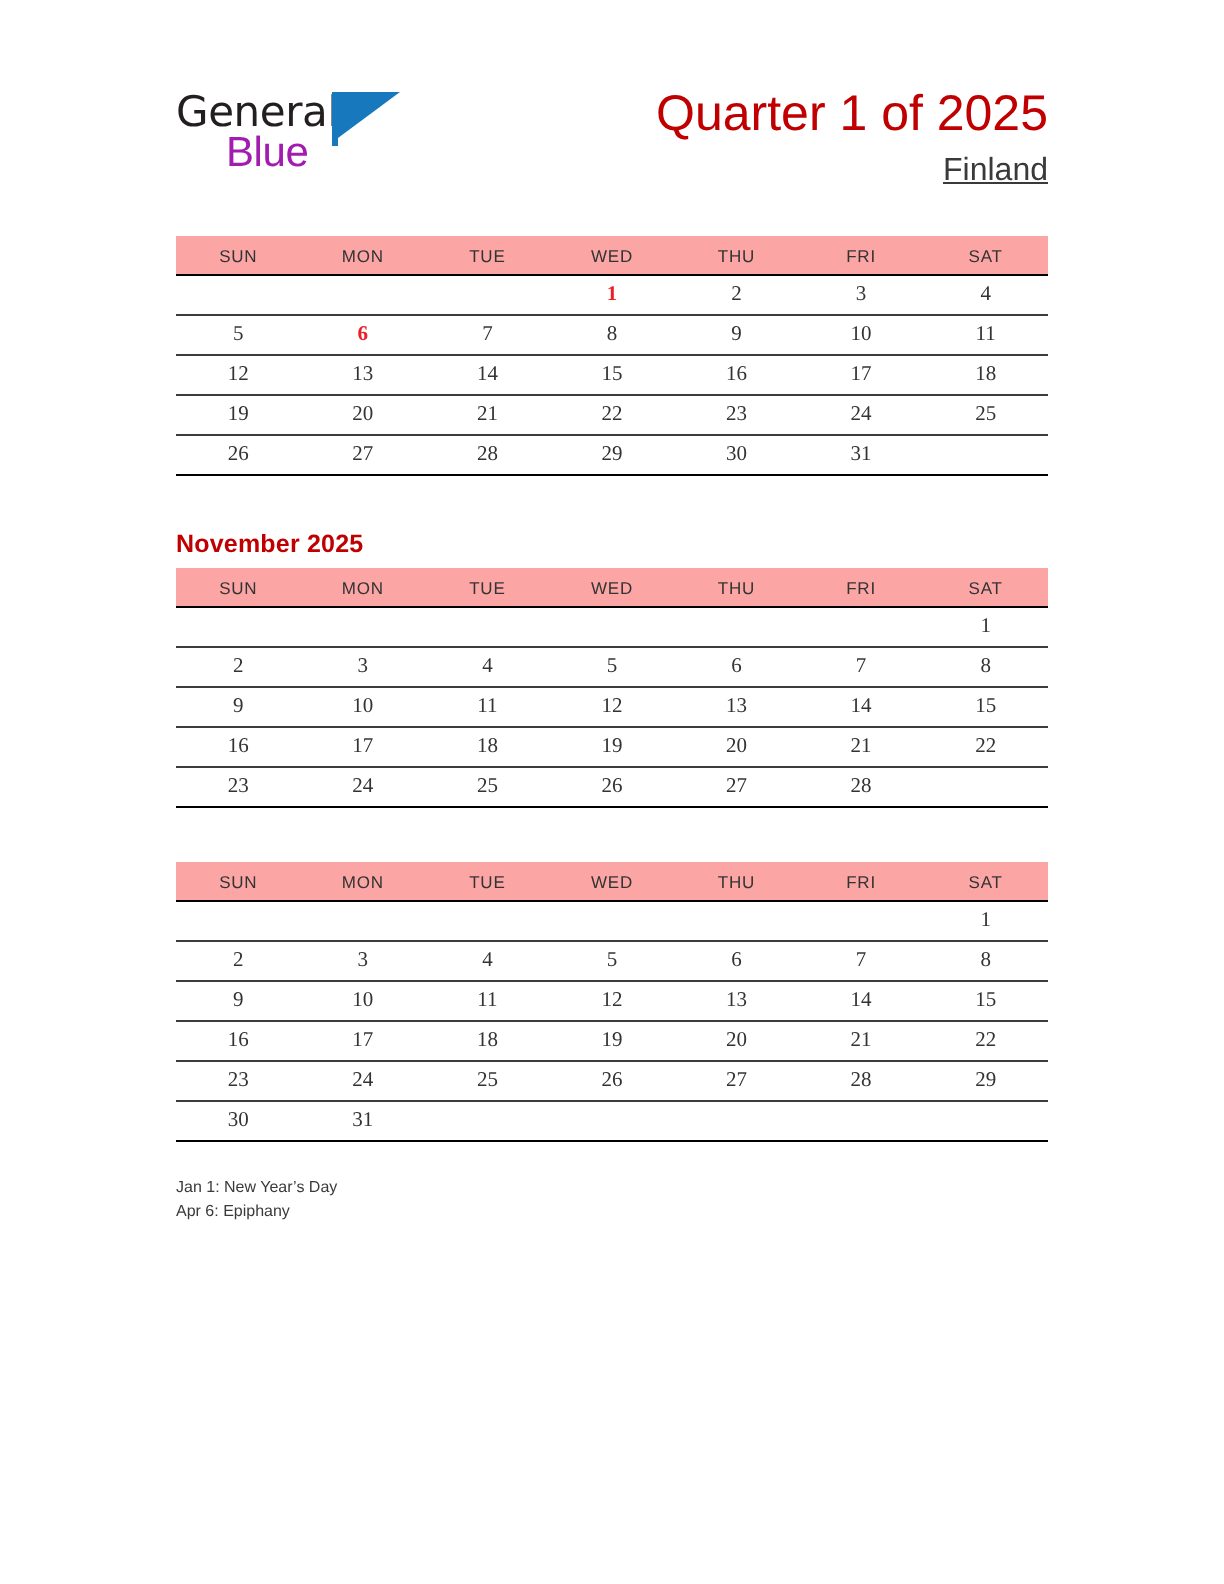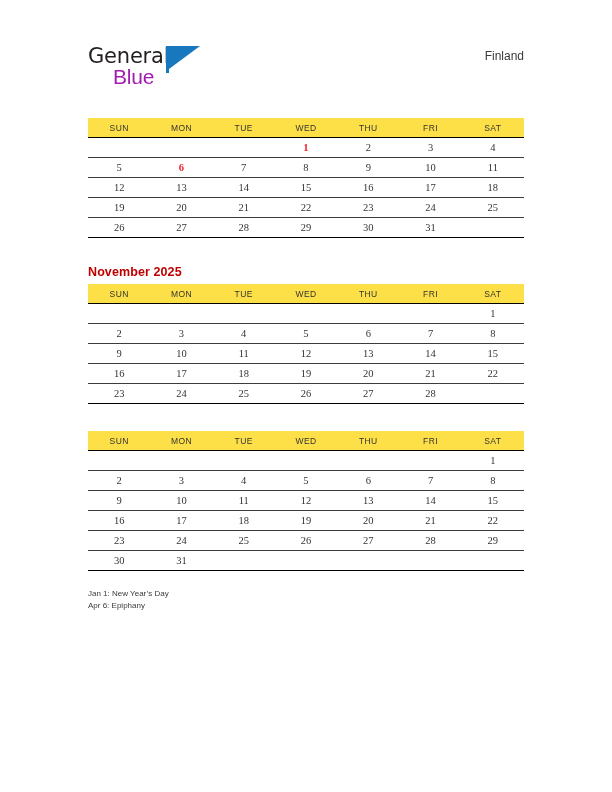--- a/index.html
+++ b/index.html
@@ -82,25 +82,26 @@
     top: 42px;
     text-align: right;
   }
   .quarter-title {
     font-size: 25px;
     color: #c00000;
     line-height: 30px;
     white-space: nowrap;
   }
   .country-title {
-    font-size: 12px;
+    font-size: 16px;
     color: #3a3a3a;
     line-height: 22px;
     margin-top: 3px;
     white-space: nowrap;
+    text-decoration: underline;
   }
 
   
   .months {
     position: absolute;
     left: 88px;
     top: 118px;
     width: 436px;
   }
   .month-block {
@@ -113,21 +114,21 @@
     color: #c00000;
     padding-bottom: 5px;
     letter-spacing: 0.1px;
   }
   table.cal {
     border-collapse: collapse;
     width: 436px;
     table-layout: fixed;
   }
   table.cal th {
-    background: #fde047;
+    background: #fca5a5;
     font-size: 8.5px;
     font-weight: normal;
     color: #333333;
     text-align: center;
     height: 17px;
     letter-spacing: 0.4px;
     border-top: none;
     border-bottom: 1.4px solid #000000;
   }
   table.cal td {
@@ -168,20 +169,21 @@
   <div class="logo">
     <span class="logo-general">General</span>
     <span class="logo-blue">Blue</span>
     <span class="logo-mark">
       <span class="bar"></span>
       <span class="tri"></span>
     </span>
   </div>
 
   <div class="title-block">
+    <div class="quarter-title">Quarter 1 of 2025</div>
     <div class="country-title">Finland</div>
   </div>
 
 </div>
 
 <div class="months" id="months-container">
     <div class="month-block">
       <table class="cal">
         <thead>
           <tr>

